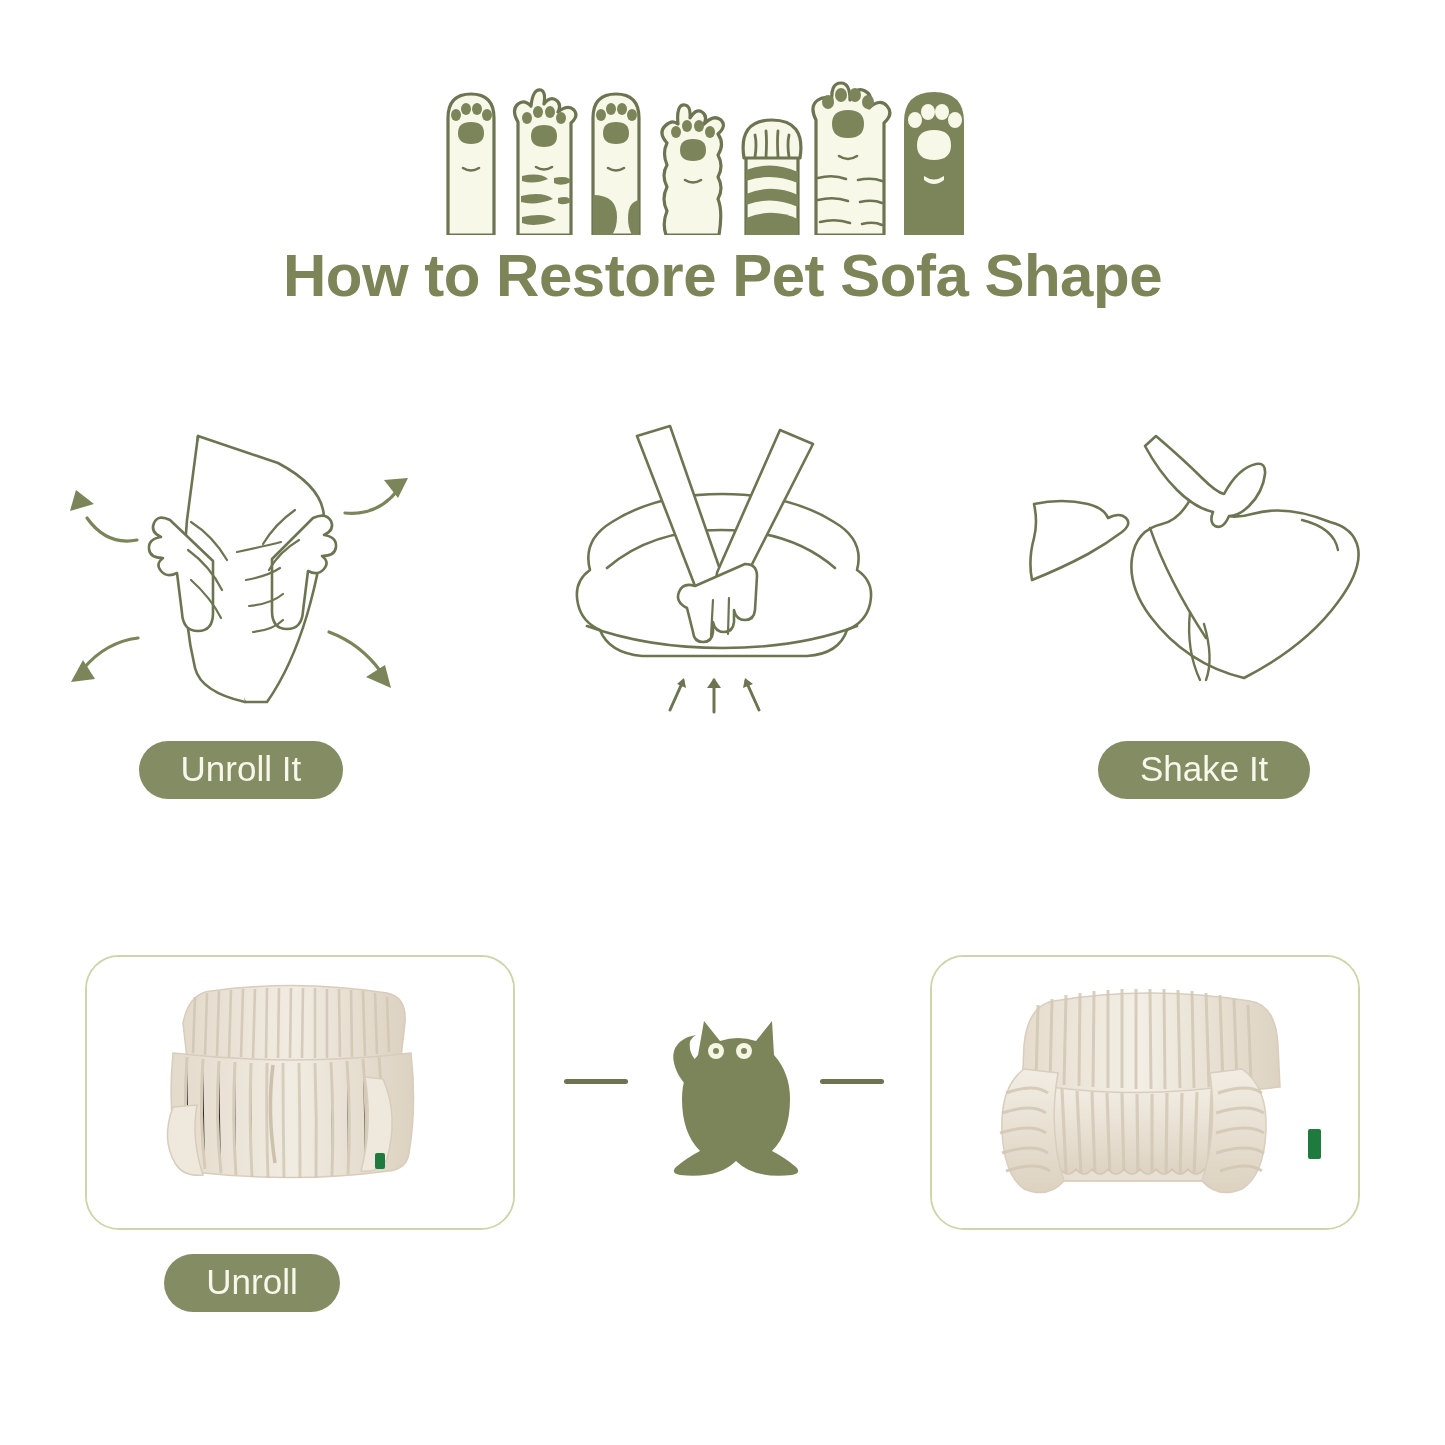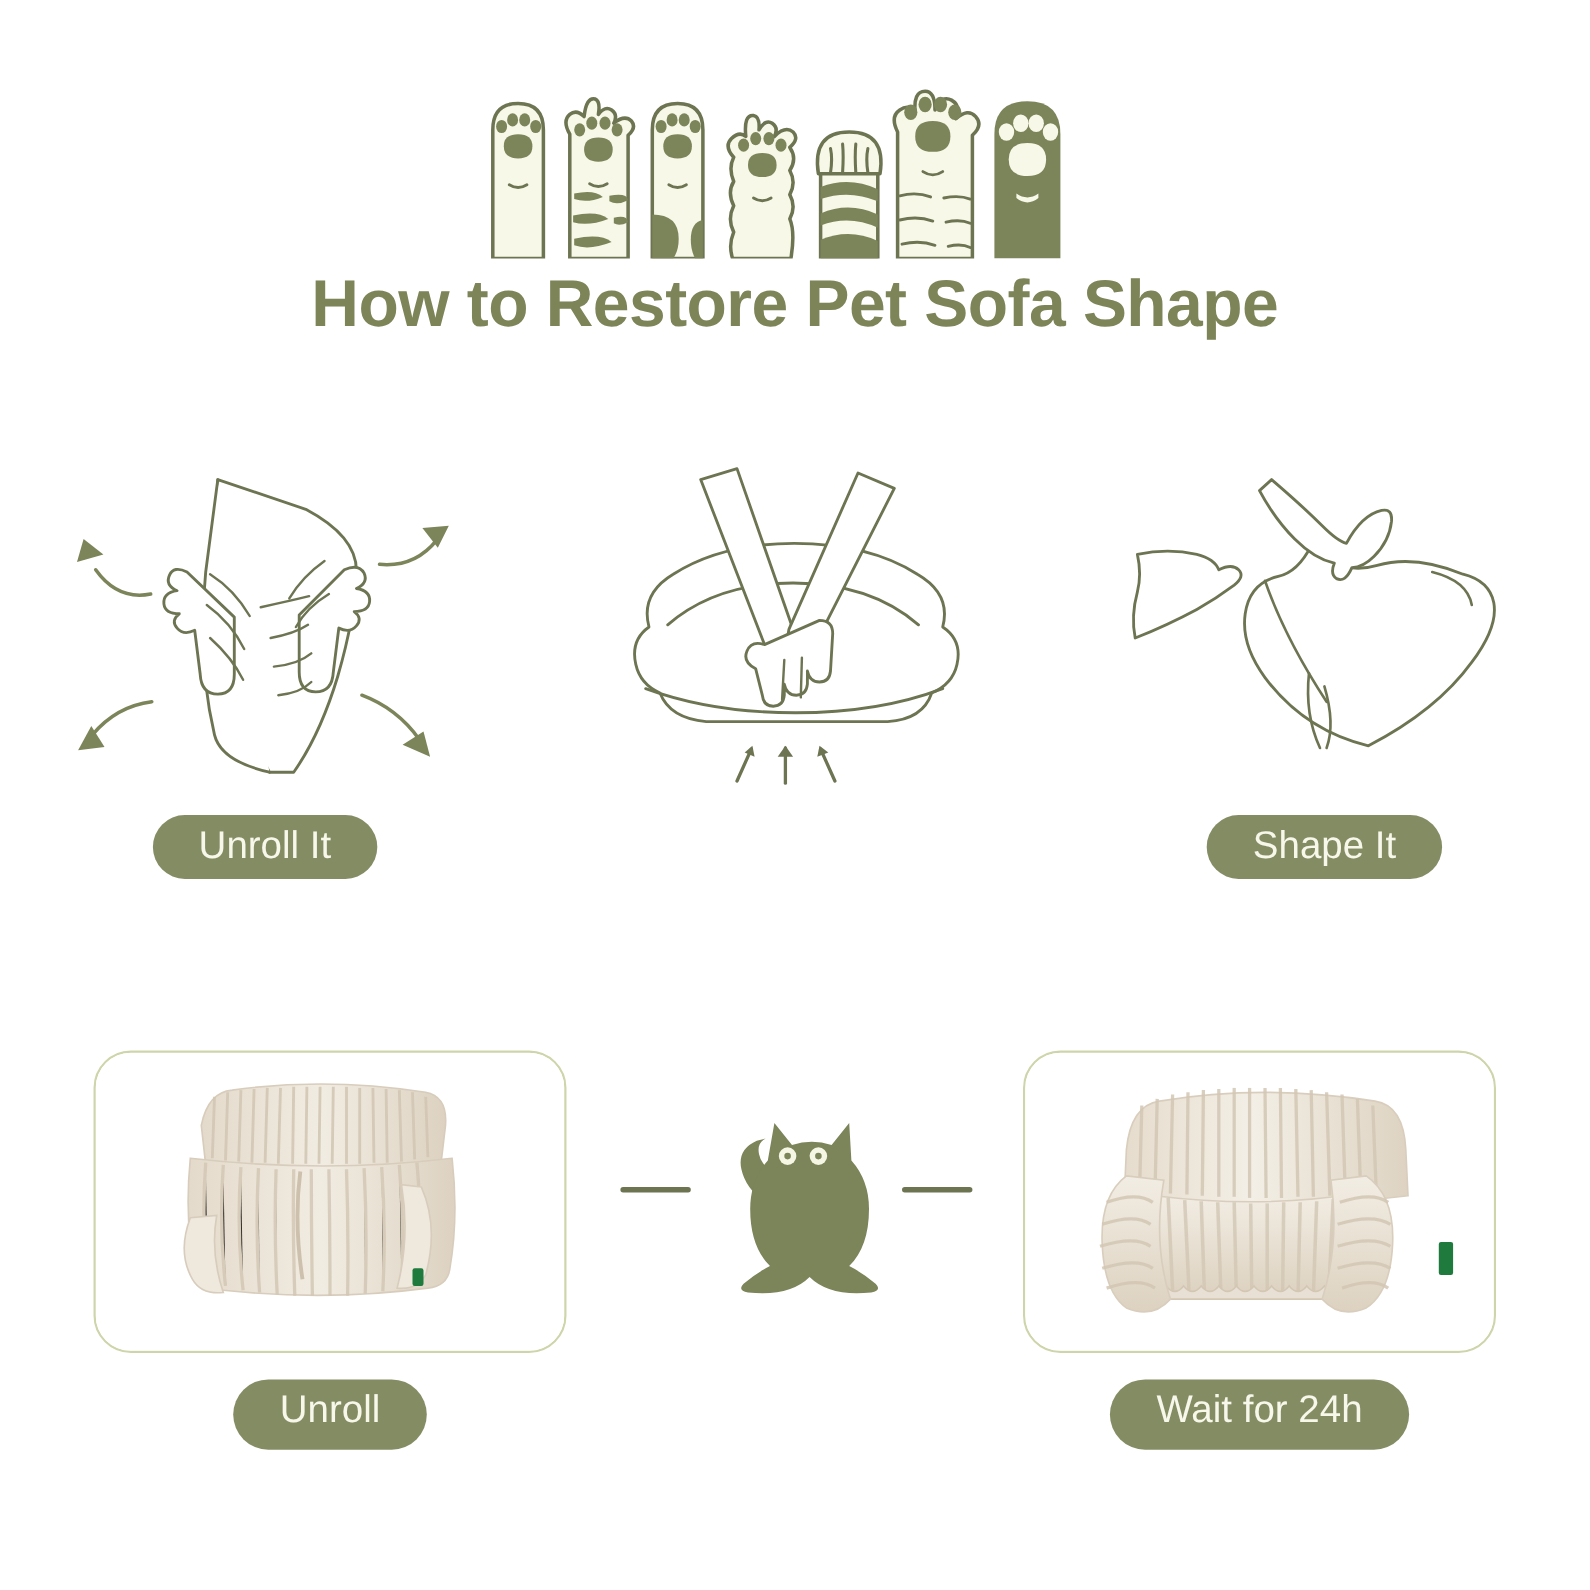--- a/index.html
+++ b/index.html
@@ -124,22 +124,23 @@
 
   
   .bottom-labels {
     position: absolute;
     left: 0;
     top: 1248px;
     width: 1445px;
     height: 70px;
     display: flex;
     justify-content: space-between;
-    padding: 0 85px;
+    padding: 0 37px;
     box-sizing: border-box;
+    flex-direction: column;
   }
   .bl-slot {
     width: 430px;
     display: flex;
     justify-content: center;
   }
   .bl-mid { width: 330px; }
 </style>
 </head>
 <body>
@@ -374,21 +375,21 @@
 
             <g fill="none" stroke="#6d7452" stroke-width="2.4">
               <path d="M146 128 q18 52 56 110"></path>
               <path d="M186 212 q-4 38 10 68"></path>
               <path d="M200 224 q10 34 2 56"></path>
               <path d="M298 120 q32 8 36 30"></path>
             </g>
           </g>
         </svg>
       </div>
-      <span class="pill">Shape It</span>
+      <span class="pill">Shake It</span>
     </div>
 
   </div>
 
   <div class="compare">
 
     <div class="photo-card">
       <svg width="426" height="271" viewBox="0 0 426 271">
         <rect x="0" y="0" width="426" height="271" fill="#ffffff"></rect>
         <defs>
@@ -559,18 +560,15 @@
       </svg>
     </div>
 
   </div>
 
   <div class="bottom-labels">
     <div class="bl-slot">
       <span class="pill">Unroll</span>
     </div>
     <div class="bl-mid"></div>
-    <div class="bl-slot">
-      <span class="pill">Wait for 24h</span>
-    </div>
   </div>
 
 </div>
 
 </body></html>

